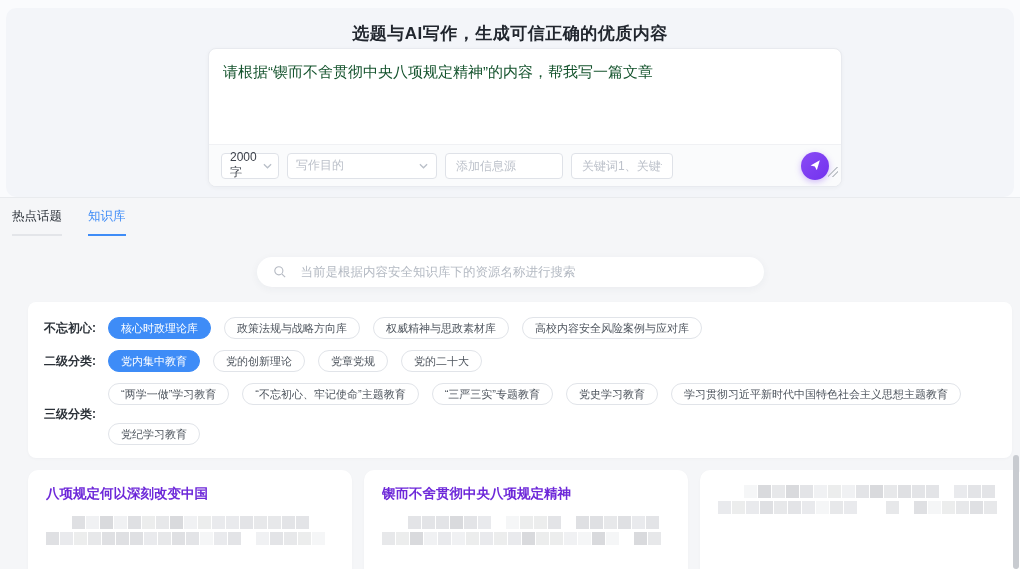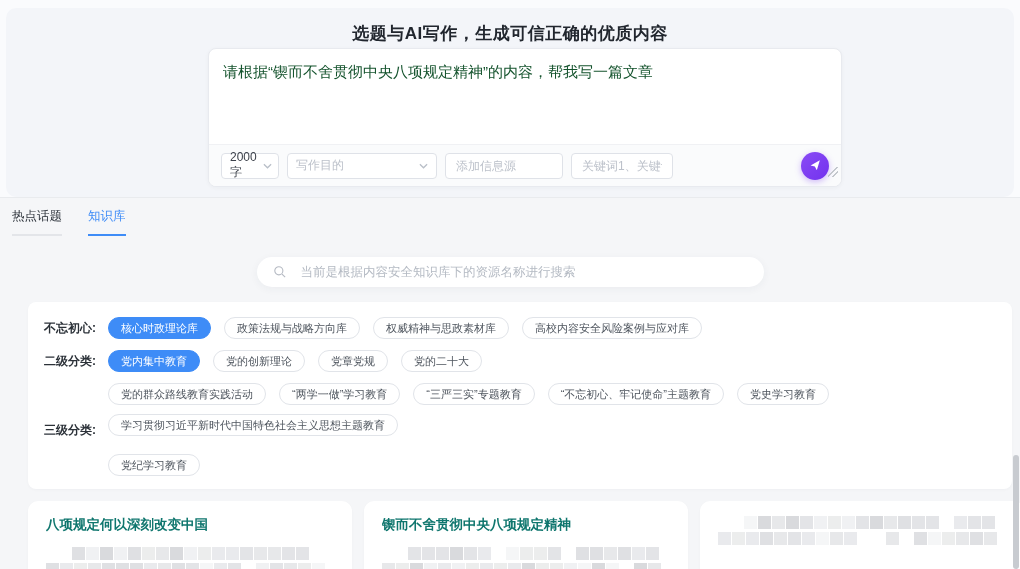--- a/index.html
+++ b/index.html
@@ -116,21 +116,21 @@
   
   .cards{
     display:flex;gap:12px;margin-top:12px;padding-left:28px;overflow:hidden;
   }
   .card{
     width:324px;flex-shrink:0;background:#fff;border-radius:10px;
     box-sizing:border-box;padding:15px 18px;height:140px;cursor:pointer;
     box-shadow:0 1px 3px rgba(30,40,60,.03);
   }
   .card h3{
-    margin:0 0 13px 0;font-size:13.5px;font-weight:bold;color:#0f766e;
+    margin:0 0 13px 0;font-size:13.5px;font-weight:bold;color:#6d28d9;
     white-space:nowrap;overflow:hidden;
   }
   .mline{display:flex;gap:1px;height:13px;margin-bottom:3px;}
   .mcell{width:13px;height:13px;flex-shrink:0;}
   
   .scroll-thumb{
     position:absolute;right:1px;top:455px;width:6px;height:114px;
     background:#c8cbd0;border-radius:3px;
   }
 </style>
@@ -211,24 +211,23 @@
         <div class="fpills">
           <span class="pill active">党内集中教育</span>
           <span class="pill">党的创新理论</span>
           <span class="pill">党章党规</span>
           <span class="pill">党的二十大</span>
         </div>
       </div>
       <div class="frow center-label">
         <span class="flabel">三级分类:</span>
         <div class="fpills">
-          <span class="pill">党的群众路线教育实践活动</span>
           <span class="pill">“两学一做”学习教育</span>
+          <span class="pill">“不忘初心、牢记使命”主题教育</span>
           <span class="pill">“三严三实”专题教育</span>
-          <span class="pill">“不忘初心、牢记使命”主题教育</span>
           <span class="pill">党史学习教育</span>
           <span class="pill">学习贯彻习近平新时代中国特色社会主义思想主题教育</span>
           <i class="flex-break"></i>
           <span class="pill">党纪学习教育</span>
         </div>
       </div>
     </div>
 
   <div class="cards" id="cards">
       <article class="card">

